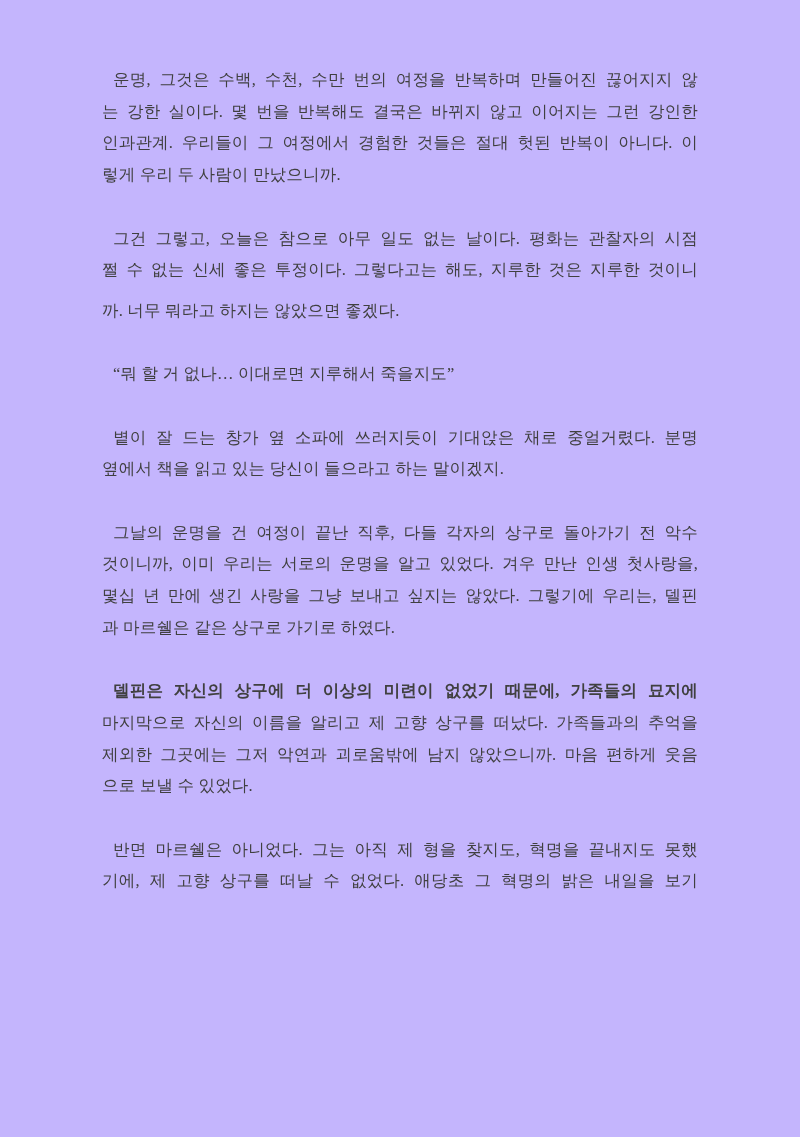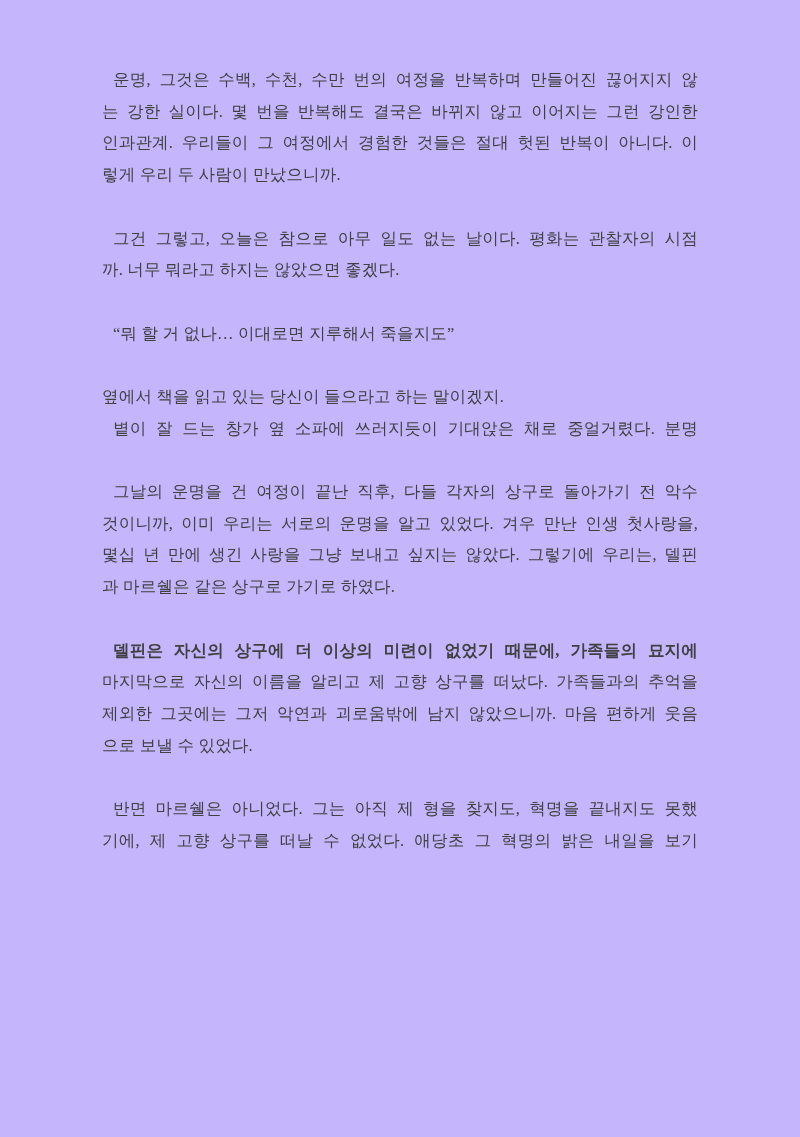--- a/index.html
+++ b/index.html
@@ -64,28 +64,29 @@
 <div class="page">
   <div id="text-body">
       <div class="para">
         <div class="line first" style="color: rgb(64, 64, 64);">운명, 그것은 수백, 수천, 수만 번의 여정을 반복하며 만들어진 끊어지지 않</div>
         <div class="line" style="color: rgb(64, 64, 64);">는 강한 실이다. 몇 번을 반복해도 결국은 바뀌지 않고 이어지는 그런 강인한</div>
         <div class="line" style="color: rgb(64, 64, 64);">인과관계. 우리들이 그 여정에서 경험한 것들은 절대 헛된 반복이 아니다. 이</div>
         <div class="line last" style="color: rgb(64, 64, 64);">렇게 우리 두 사람이 만났으니까.</div>
       </div>
       <div class="para">
         <div class="line first" style="color: rgb(64, 64, 64); font-family: Liberation Serif, serif;">그건 그렇고, 오늘은 참으로 아무 일도 없는 날이다. 평화는 관찰자의 시점</div>
-        <div class="line last" style="color: rgb(64, 64, 64);">까. 너무 뭐라고 하지는 않았으면 좋겠다.</div>
+        <div class="line" style="color: rgb(64, 64, 64);">쩔 수 없는 신세 좋은 투정이다. 그렇다고는 해도, 지루한 것은 지루한 것이니</div>
+        <div class="line last" style="color: rgb(64, 64, 64); margin-top: 9px;">까. 너무 뭐라고 하지는 않았으면 좋겠다.</div>
       </div>
       <div class="para">
         <div class="line first last" style="color: rgb(64, 64, 64);">“뭐 할 거 없나… 이대로면 지루해서 죽을지도”</div>
       </div>
       <div class="para">
+        <div class="line first" style="color: rgb(64, 64, 64);">볕이 잘 드는 창가 옆 소파에 쓰러지듯이 기대앉은 채로 중얼거렸다. 분명</div>
         <div class="line last" style="color: rgb(64, 64, 64);">옆에서 책을 읽고 있는 당신이 들으라고 하는 말이겠지.</div>
-        <div class="line first" style="color: rgb(64, 64, 64);">볕이 잘 드는 창가 옆 소파에 쓰러지듯이 기대앉은 채로 중얼거렸다. 분명</div>
       </div>
       <div class="para">
         <div class="line first" style="color: rgb(64, 64, 64);">그날의 운명을 건 여정이 끝난 직후, 다들 각자의 상구로 돌아가기 전 악수</div>
         <div class="line" style="color: rgb(64, 64, 64);">것이니까, 이미 우리는 서로의 운명을 알고 있었다. 겨우 만난 인생 첫사랑을,</div>
         <div class="line" style="color: rgb(64, 64, 64);">몇십 년 만에 생긴 사랑을 그냥 보내고 싶지는 않았다. 그렇기에 우리는, 델핀</div>
         <div class="line last" style="color: rgb(64, 64, 64);">과 마르쉘은 같은 상구로 가기로 하였다.</div>
       </div>
       <div class="para">
         <div class="line first" style="color: rgb(64, 64, 64); font-weight: bold;">델핀은 자신의 상구에 더 이상의 미련이 없었기 때문에, 가족들의 묘지에</div>
         <div class="line" style="color: rgb(64, 64, 64);">마지막으로 자신의 이름을 알리고 제 고향 상구를 떠났다. 가족들과의 추억을</div>

